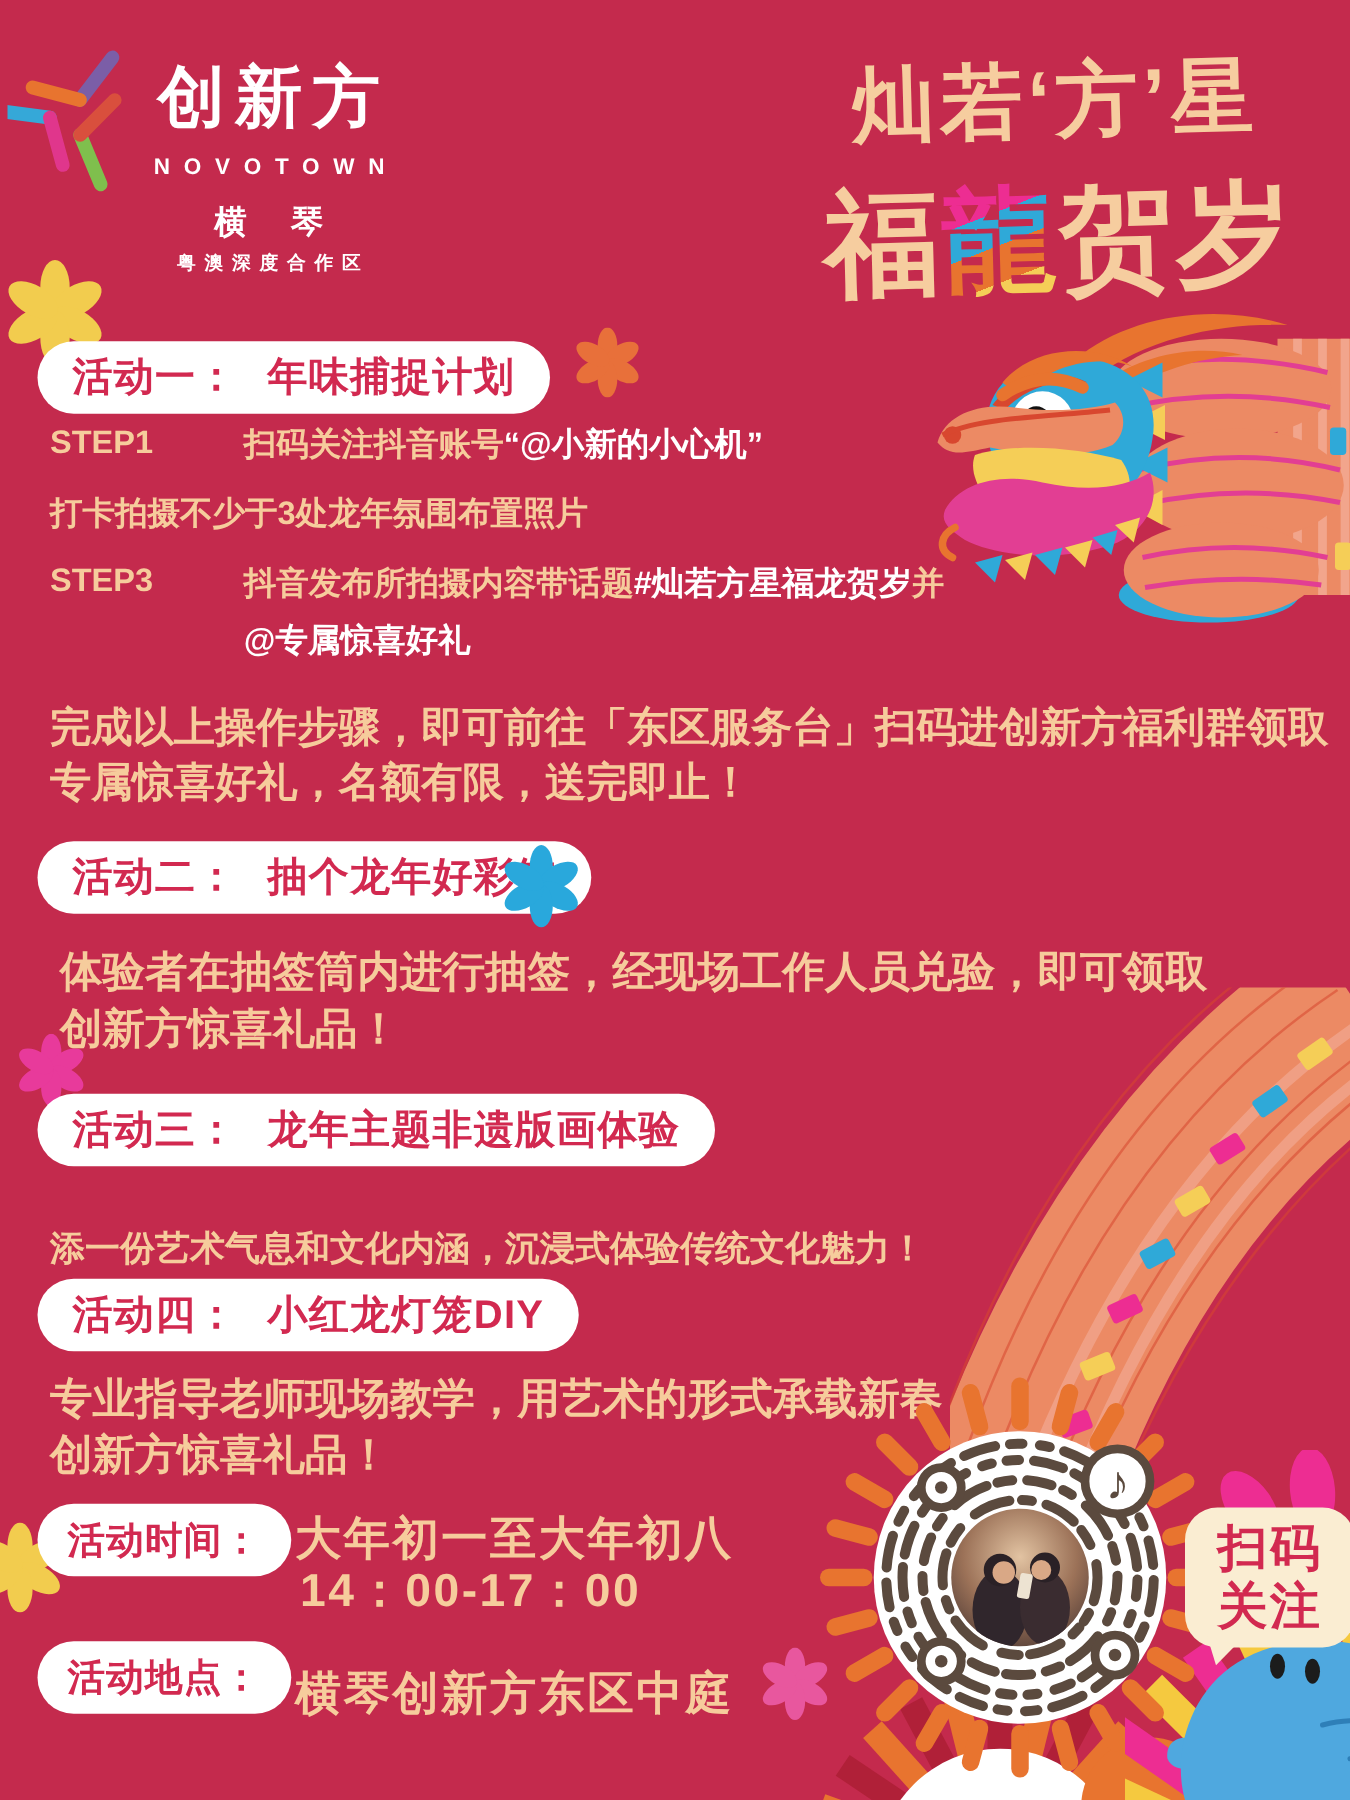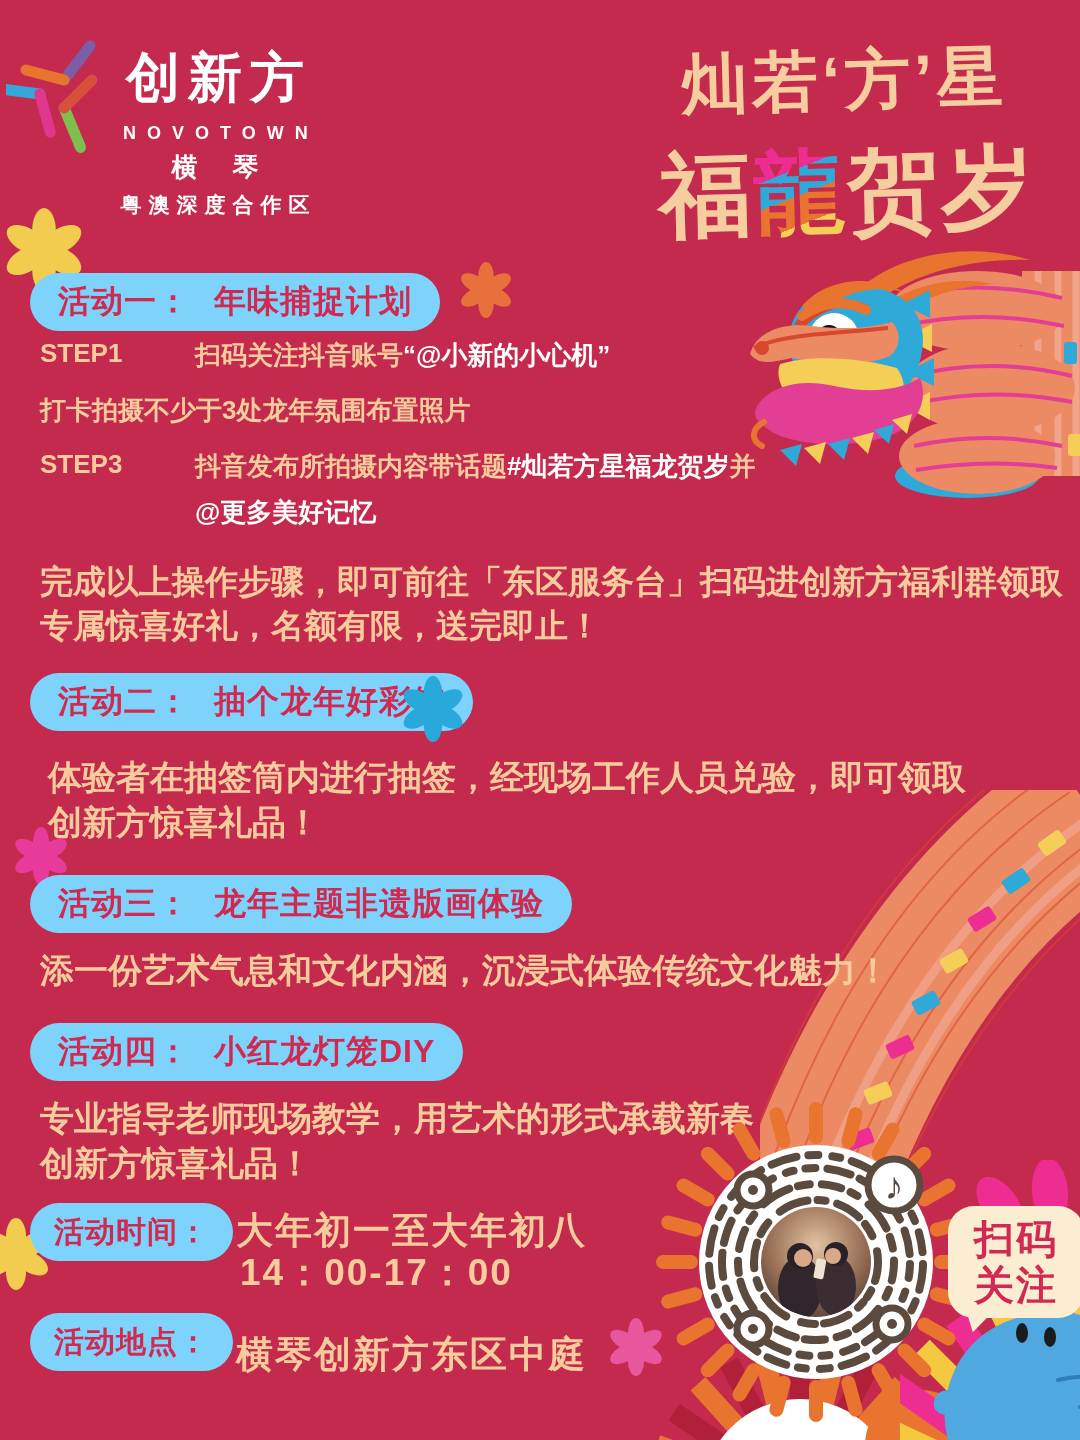--- a/index.html
+++ b/index.html
@@ -8,33 +8,33 @@
     position:relative; width:1080px; height:1440px; overflow:hidden;
     background:#C42A4D;
     font-family:"Liberation Sans","DejaVu Sans",sans-serif;
     font-weight:800;
   }
   .abs { position:absolute; }
   
   .logo-text { position:absolute; left:112px; top:42px; width:206px; text-align:center; color:#fff; }
   .logo-cn   { font-size:54px; letter-spacing:8px; padding-left:8px; }
   .logo-en   { font-size:18px; letter-spacing:11px; padding-left:11px; margin-top:8px; }
-  .logo-region { font-size:26px; letter-spacing:14px; padding-left:14px; margin-top:6px; }
-  .logo-region-sub { font-size:21px; letter-spacing:7px; padding-left:7px; margin-top:6px; }
+  .logo-region { font-size:26px; letter-spacing:14px; padding-left:14px; margin-top:16px; }
+  .logo-region-sub { font-size:15px; letter-spacing:7px; padding-left:7px; margin-top:6px; }
   
   .headline { position:absolute; left:628px; top:36px; width:436px; text-align:center;
               color:#F6CD9F; transform:rotate(-1.5deg); }
   .hl1 { font-size:66px; letter-spacing:4px; font-weight:800; }
   .hl2 { font-size:92px; letter-spacing:2px; margin-top:4px; font-weight:800; }
   .hl-dragon {
     background:linear-gradient(160deg,#ED2D92 0%,#ED2D92 32%,#2FA9D8 32%,#2FA9D8 52%,#E8742F 52%,#E8742F 74%,#F5CE57 74%);
     -webkit-background-clip:text; background-clip:text; color:transparent;
   }
   
-  .pill { position:absolute; height:58px; background:#7dd3fc; border-radius:32px;
+  .pill { position:absolute; height:58px; background:#ffffff; border-radius:32px;
           color:#D22950; font-size:32px; display:flex; align-items:center;
           padding:0 28px; white-space:nowrap; letter-spacing:1px; }
   .pill .pill-label { margin-right:24px; }
   .pill-sm { height:58px; font-size:30px; padding:0 24px; }
   
   .step-row { position:absolute; left:40px; display:flex; white-space:nowrap;
               font-size:26px; color:#F6CC9C; }
   .step-row .step-label { width:155px; flex:0 0 155px; }
   .wt { color:#FFFFFF; }
   .body-line { position:absolute; white-space:nowrap; color:#F6CC9C; font-size:33px; }
@@ -236,21 +236,21 @@
     <span><span>扫码关注抖音账号</span><span class="wt">“@小新的小心机”</span></span>
   </div>
   <div class="step-row" style="top:393px;">
     <span><span>打卡拍摄不少于3处龙年氛围布置照片</span><span class="wt"></span></span>
   </div>
   <div class="step-row" style="top:449px;">
     <span class="step-label">STEP3</span>
     <span><span>抖音发布所拍摄内容带话题</span><span class="wt">#灿若方星福龙贺岁</span><span>并</span></span>
   </div>
   <div class="step-row" style="top:495px;left:195px;">
-    <span class="wt">@更多美好记忆</span>
+    <span class="wt">@专属惊喜好礼</span>
   </div>
   <div class="body-line" style="left:40px;top:604px;">专属惊喜好礼，名额有限，送完即止！</div>
   <div class="body-line" style="left:40px;top:560px;">完成以上操作步骤，即可前往「东区服务台」扫码进创新方福利群领取</div>
 
   <div class="pill" style="left:30px;top:673px;">
     <span class="pill-label">活动二：</span>
     <span>抽个龙年好彩签</span>
   </div>
   <svg class="flower" style="left:400px;top:676px;" width="66" height="66" viewBox="0 0 100 100">
     <g fill="#29A8DC" transform="translate(50,50)">
@@ -262,21 +262,21 @@
         <ellipse rx="14" ry="26" cy="-24" transform="rotate(300)"></ellipse>
     </g>
   </svg>
   <div class="body-line" style="left:48px;top:755px;font-size:34px;">体验者在抽签筒内进行抽签，经现场工作人员兑验，即可领取</div>
   <div class="body-line" style="left:48px;top:800px;font-size:34px;">创新方惊喜礼品！</div>
 
   <div class="pill" style="left:30px;top:875px;">
     <span class="pill-label">活动三：</span>
     <span>龙年主题非遗版画体验</span>
   </div>
-  <div class="body-line" style="left:40px;top:948px;font-size:34px;">添一份艺术气息和文化内涵，沉浸式体验传统文化魅力！</div>
+  <div class="body-line" style="left:40px;top:980px;font-size:28px;">添一份艺术气息和文化内涵，沉浸式体验传统文化魅力！</div>
 
   <div class="pill" style="left:30px;top:1023px;">
     <span class="pill-label">活动四：</span>
     <span>小红龙灯笼DIY</span>
   </div>
   <div class="body-line" style="left:40px;top:1096px;font-size:34px;">专业指导老师现场教学，用艺术的形式承载新春</div>
   <div class="body-line" style="left:40px;top:1141px;font-size:34px;">创新方惊喜礼品！</div>
 
   <div class="pill pill-sm" style="left:30px;top:1203px;">
     <span>活动时间：</span>

